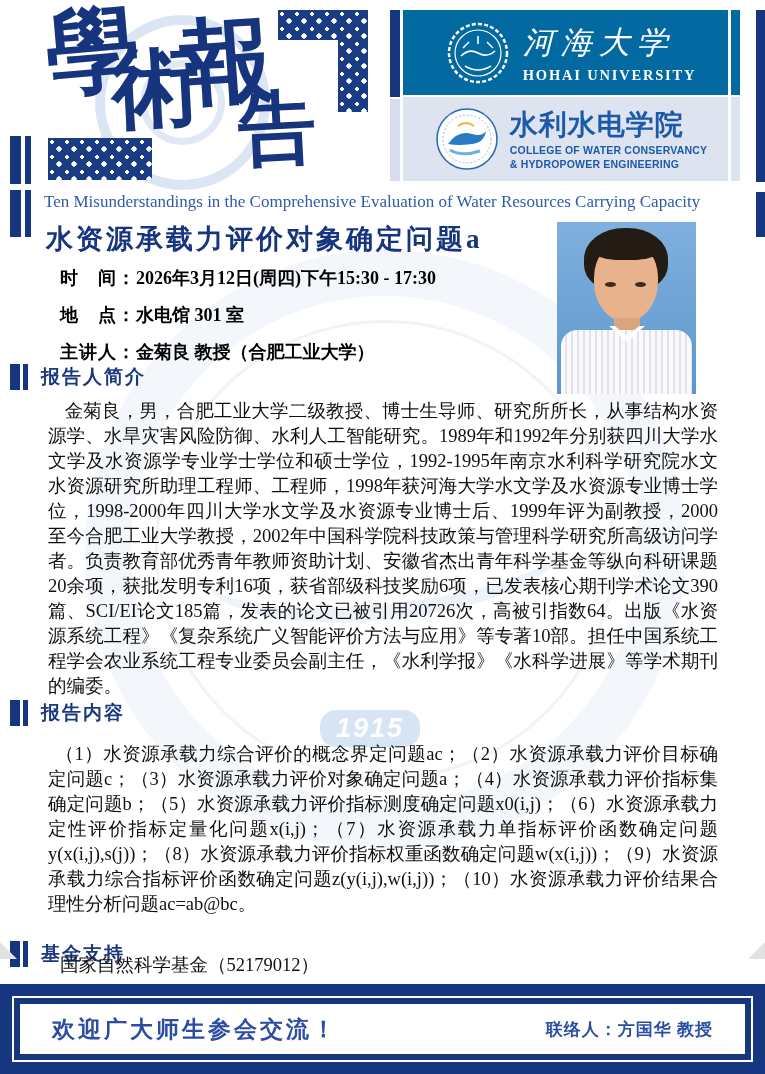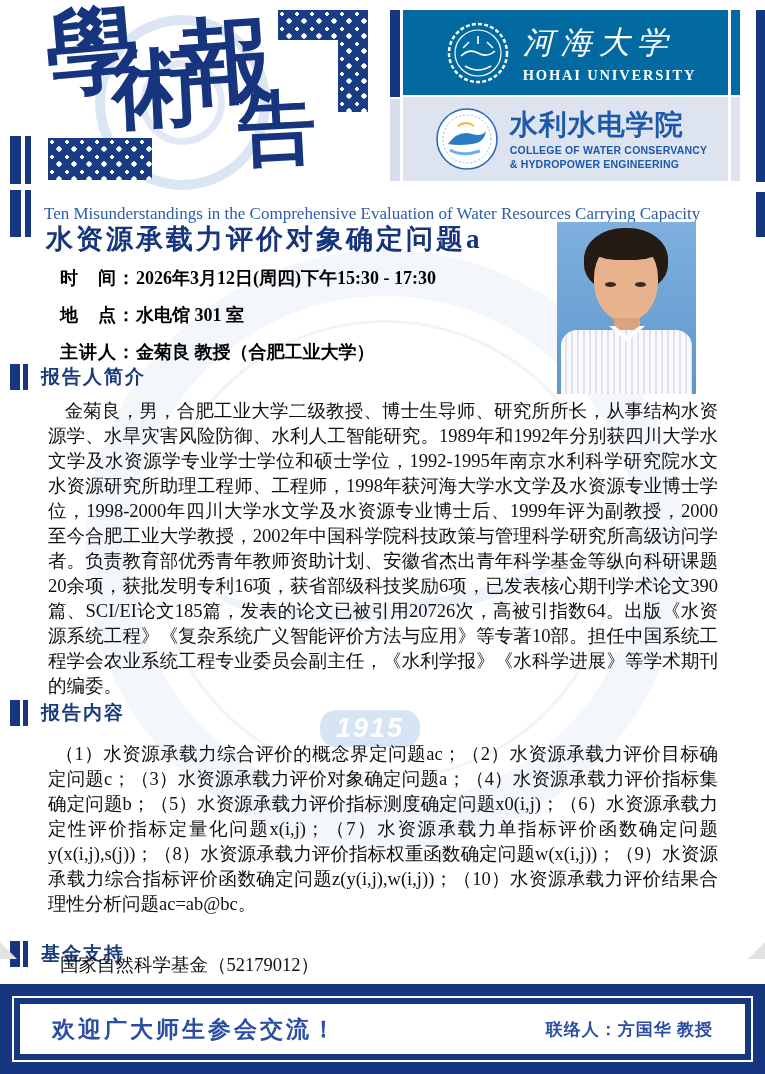--- a/index.html
+++ b/index.html
@@ -50,21 +50,21 @@
   .uni-cn{color:#fff;font-size:31px;letter-spacing:7px;font-style:italic;}
   .uni-en{color:#fff;font-family:"Liberation Serif",serif;font-size:14.5px;
           letter-spacing:1.8px;font-weight:bold;margin-top:3px;}
   .col-cn{color:#1C5AA9;font-size:28px;font-weight:bold;letter-spacing:1px;
           font-family:"Liberation Sans","DejaVu Sans",sans-serif;}
   .col-en{color:#1C5AA9;font-size:10.5px;font-weight:bold;line-height:1.3;
           font-family:"Liberation Sans","DejaVu Sans",sans-serif;letter-spacing:0.2px;}
   .banner-sep{left:728px;top:10px;width:3px;height:171px;background:#ffffff;}
 
   
-  .title-en{left:44px;top:204px;width:700px;color:#2E5CA8;font-size:17px;}
+  .title-en{left:44px;top:192px;width:700px;color:#2E5CA8;font-size:17px;}
   .title-cn{left:46px;top:221px;color:#17357E;font-size:27px;font-weight:bold;letter-spacing:3px;}
 
   
   .info-row{left:60px;font-size:18px;font-weight:bold;color:#000;width:480px;}
   .info-label{letter-spacing:1px;margin-top:44px;}
 
   
   .photo{left:557px;top:222px;width:139px;height:172px;overflow:hidden;
          background:linear-gradient(#7FB0DF,#5E97CB);}
   .p-hair{position:absolute;left:27px;top:6px;width:84px;height:64px;background:#241B15;

